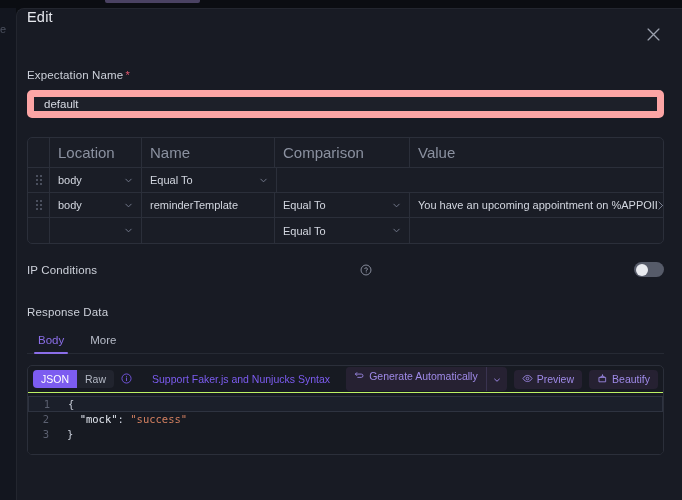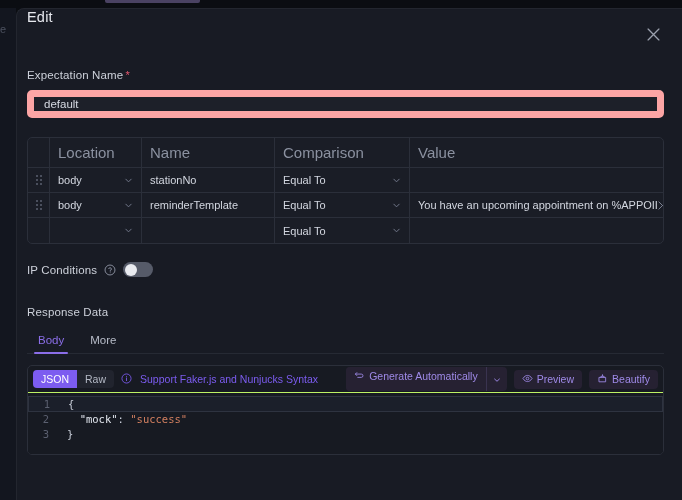--- a/index.html
+++ b/index.html
@@ -101,21 +101,21 @@
 
   .drag-dots { display: grid; grid-template-columns: 2px 2px; gap: 2px 2px; }
   .drag-dots i { width: 2px; height: 2px; background: #5b6070; display: block; border-radius: 1px; }
 
   .caret { margin-left: auto; color: #71778a; line-height: 0; }
   .caret svg { width: 9px; height: 9px; }
   .rowx { margin-left: auto; color: #7d8394; line-height: 0; cursor: pointer; }
   .rowx svg { width: 9px; height: 9px; }
 
   
-  .ipbar { display: flex; align-items: center; gap: 7px; }
+  .ipbar { display: flex; align-items: center; gap: 7px; justify-content: space-between; }
   .help-icon { color: #8b91a0; line-height: 0; }
   .help-icon svg { width: 12px; height: 12px; }
   .switch {
     width: 30px; height: 15px; border-radius: 8px;
     background: #565b69; position: relative; cursor: pointer;
   }
   .switch .knob {
     position: absolute; top: 1.5px; left: 1.5px;
     width: 12px; height: 12px; border-radius: 50%; background: #e9ebf0;
   }
@@ -142,21 +142,21 @@
     display: flex; align-items: center; gap: 7px;
     height: 27px; padding: 0 5px;
     border-bottom: 1px solid #bef264;
   }
   .seg { display: flex; border-radius: 4px; overflow: hidden; }
   .seg .sg {
     font-size: 10.5px; padding: 3px 8px; cursor: pointer;
     color: #b4b9c5; background: #21242e;
   }
   .seg .sg.on { background: #7c5cf0; color: #ffffff; }
-  .hint { display: flex; align-items: center; gap: 8px; color: #7c5cf0; font-size: 10.5px; cursor: pointer; }
+  .hint { display: flex; align-items: center; gap: 20px; color: #7c5cf0; font-size: 10.5px; cursor: pointer; }
   .hint svg { width: 11px; height: 11px; }
   .tb-right { margin-left: auto; display: flex; align-items: center; gap: 7px; }
   .pbtn {
     display: flex; align-items: flex-start; gap: 4px;
     background: #262132; color: #9f8ae8; font-size: 10.5px;
     padding: 3px 8px; border-radius: 4px; cursor: pointer;
     border: none; font-family: "Liberation Sans", sans-serif;
   }
   .pbtn svg { width: 11px; height: 11px; }
   .split { display: flex; background: #262132; border-radius: 4px; overflow: hidden; }
@@ -236,21 +236,20 @@
               </span>
           </div>
           <div class="c c-loc">
             <span>body</span>
             <span class="caret">
               <svg viewBox="0 0 10 10" fill="none" stroke="currentColor" stroke-width="1.1" stroke-linecap="round">
                   <path d="M2 3.5 L5 6.5 L8 3.5"></path>
                 </svg>
             </span>
           </div>
-          <div class="c c-name">stationNo</div>
           <div class="c c-cmp">
             <span>Equal To</span>
             <span class="caret">
               <svg viewBox="0 0 10 10" fill="none" stroke="currentColor" stroke-width="1.1" stroke-linecap="round">
                   <path d="M2 3.5 L5 6.5 L8 3.5"></path>
                 </svg>
             </span>
           </div>
         </div>
 

